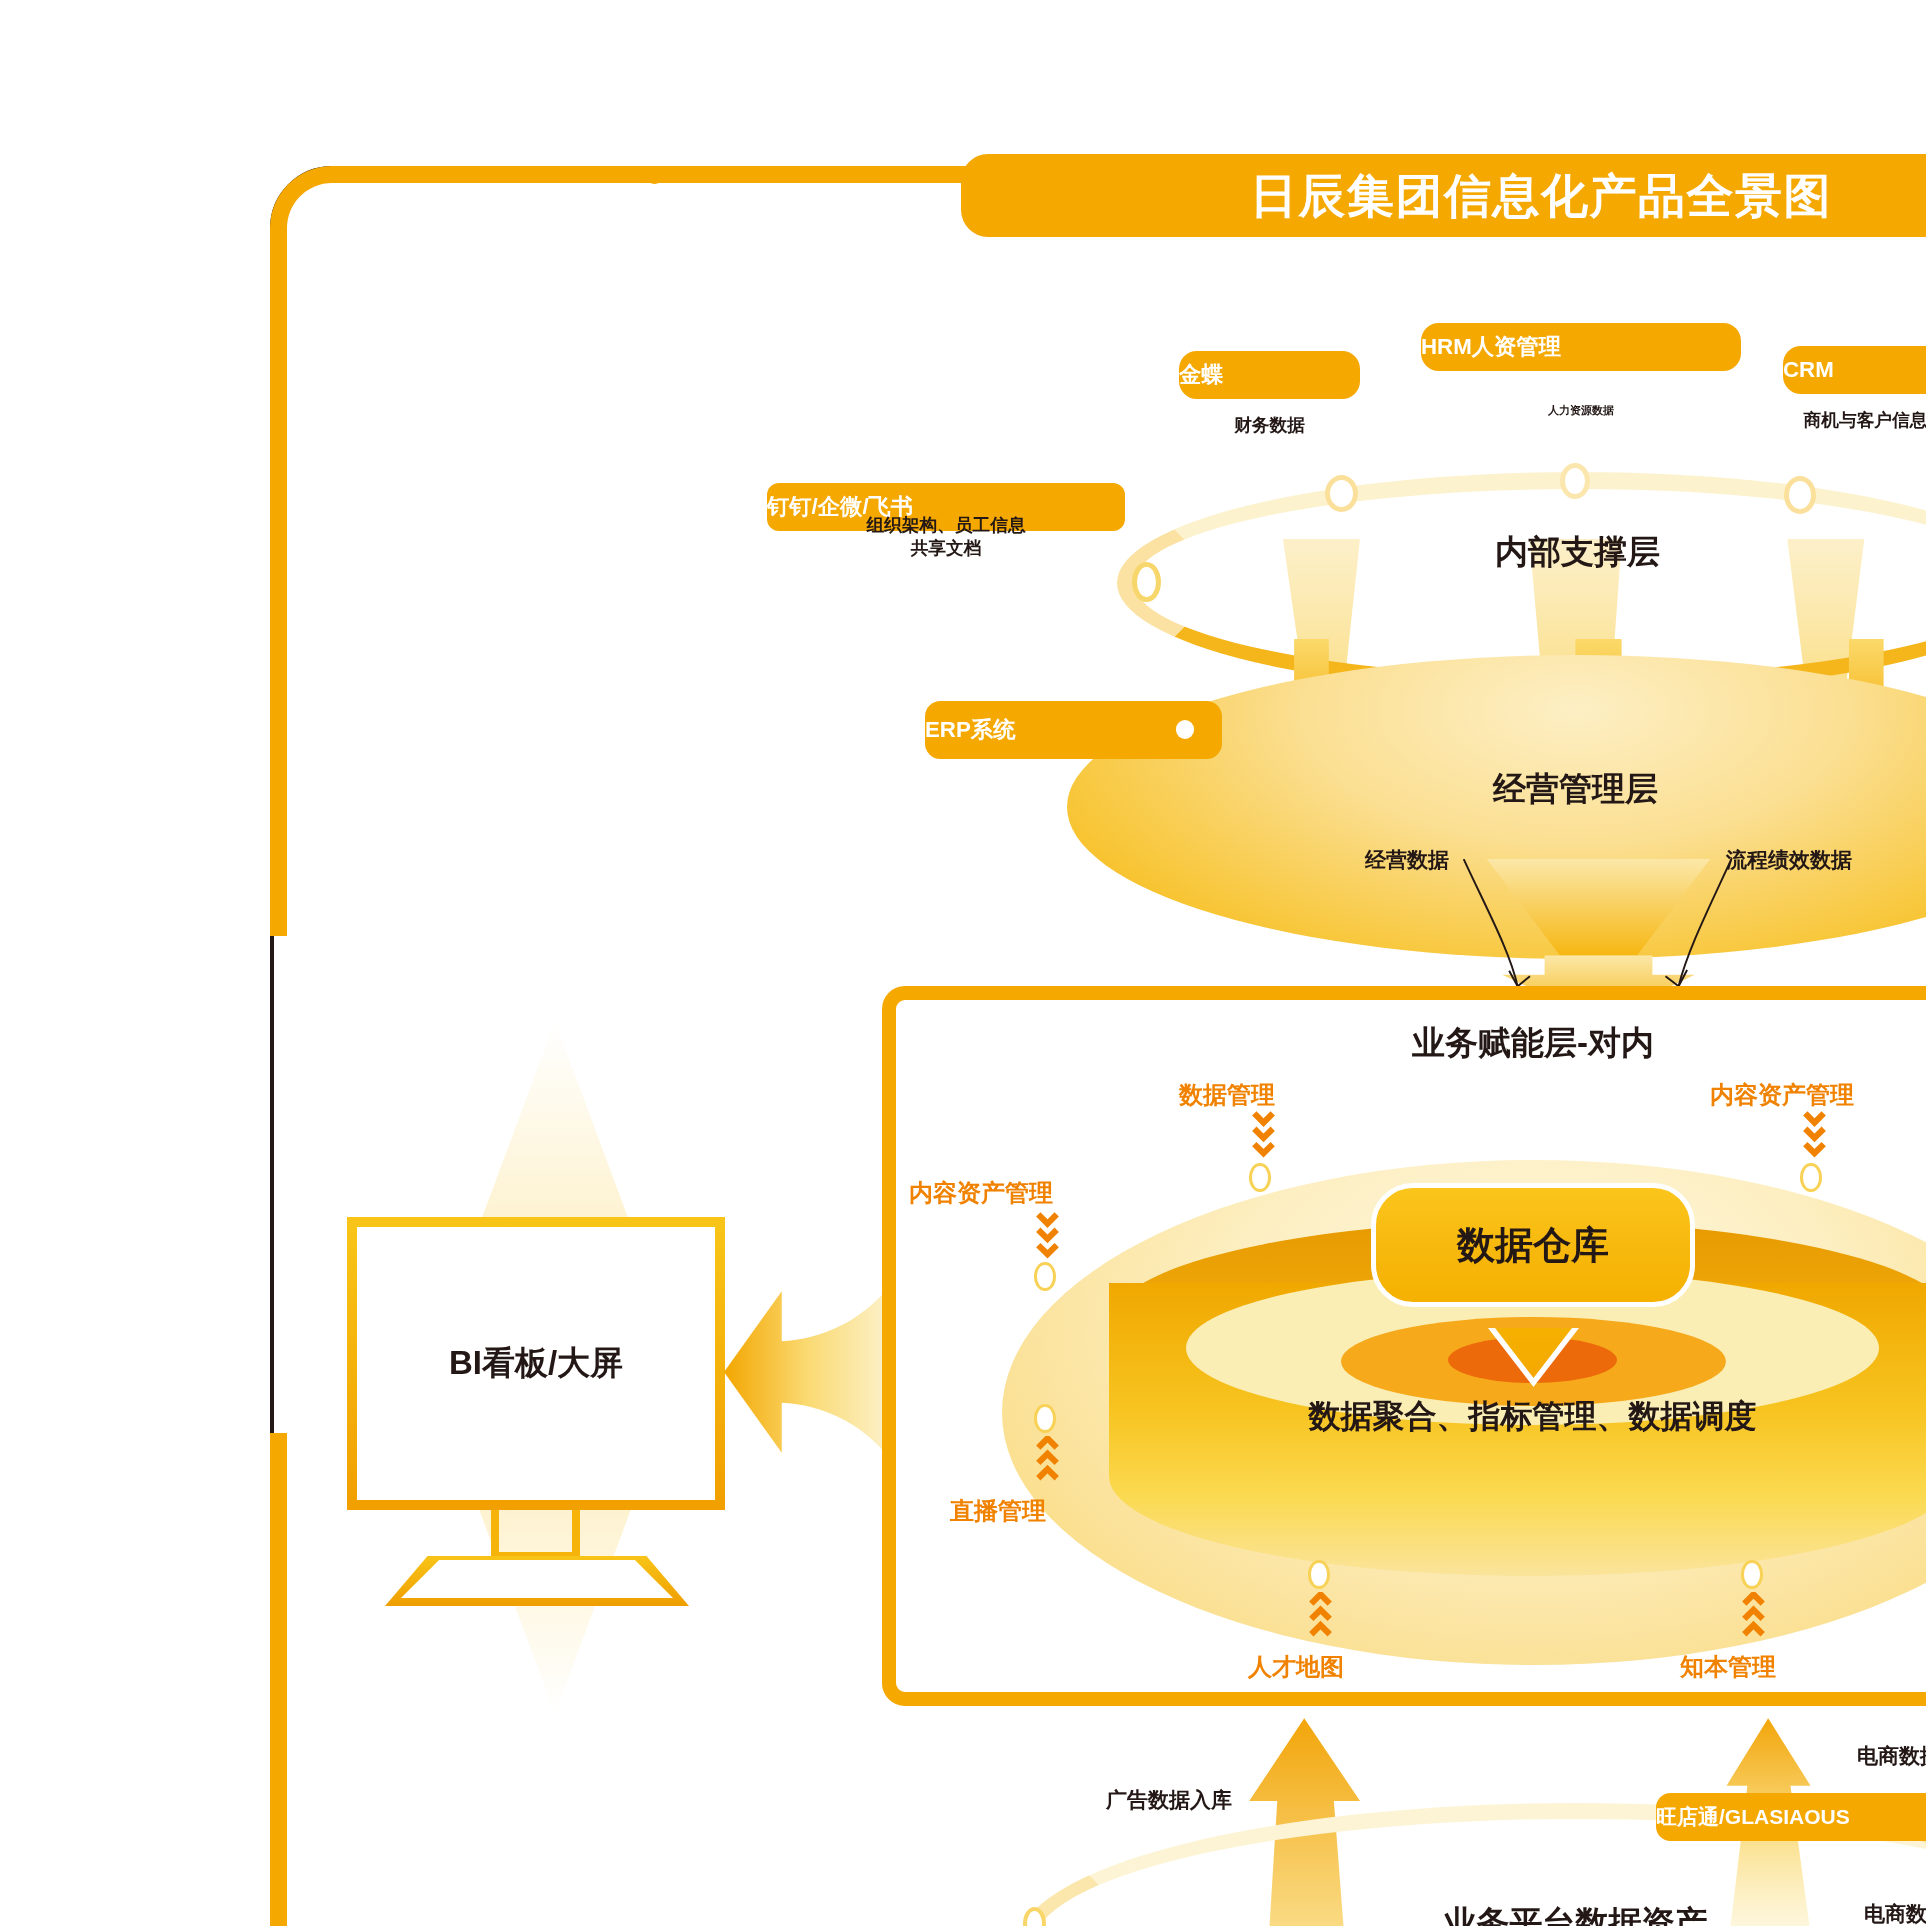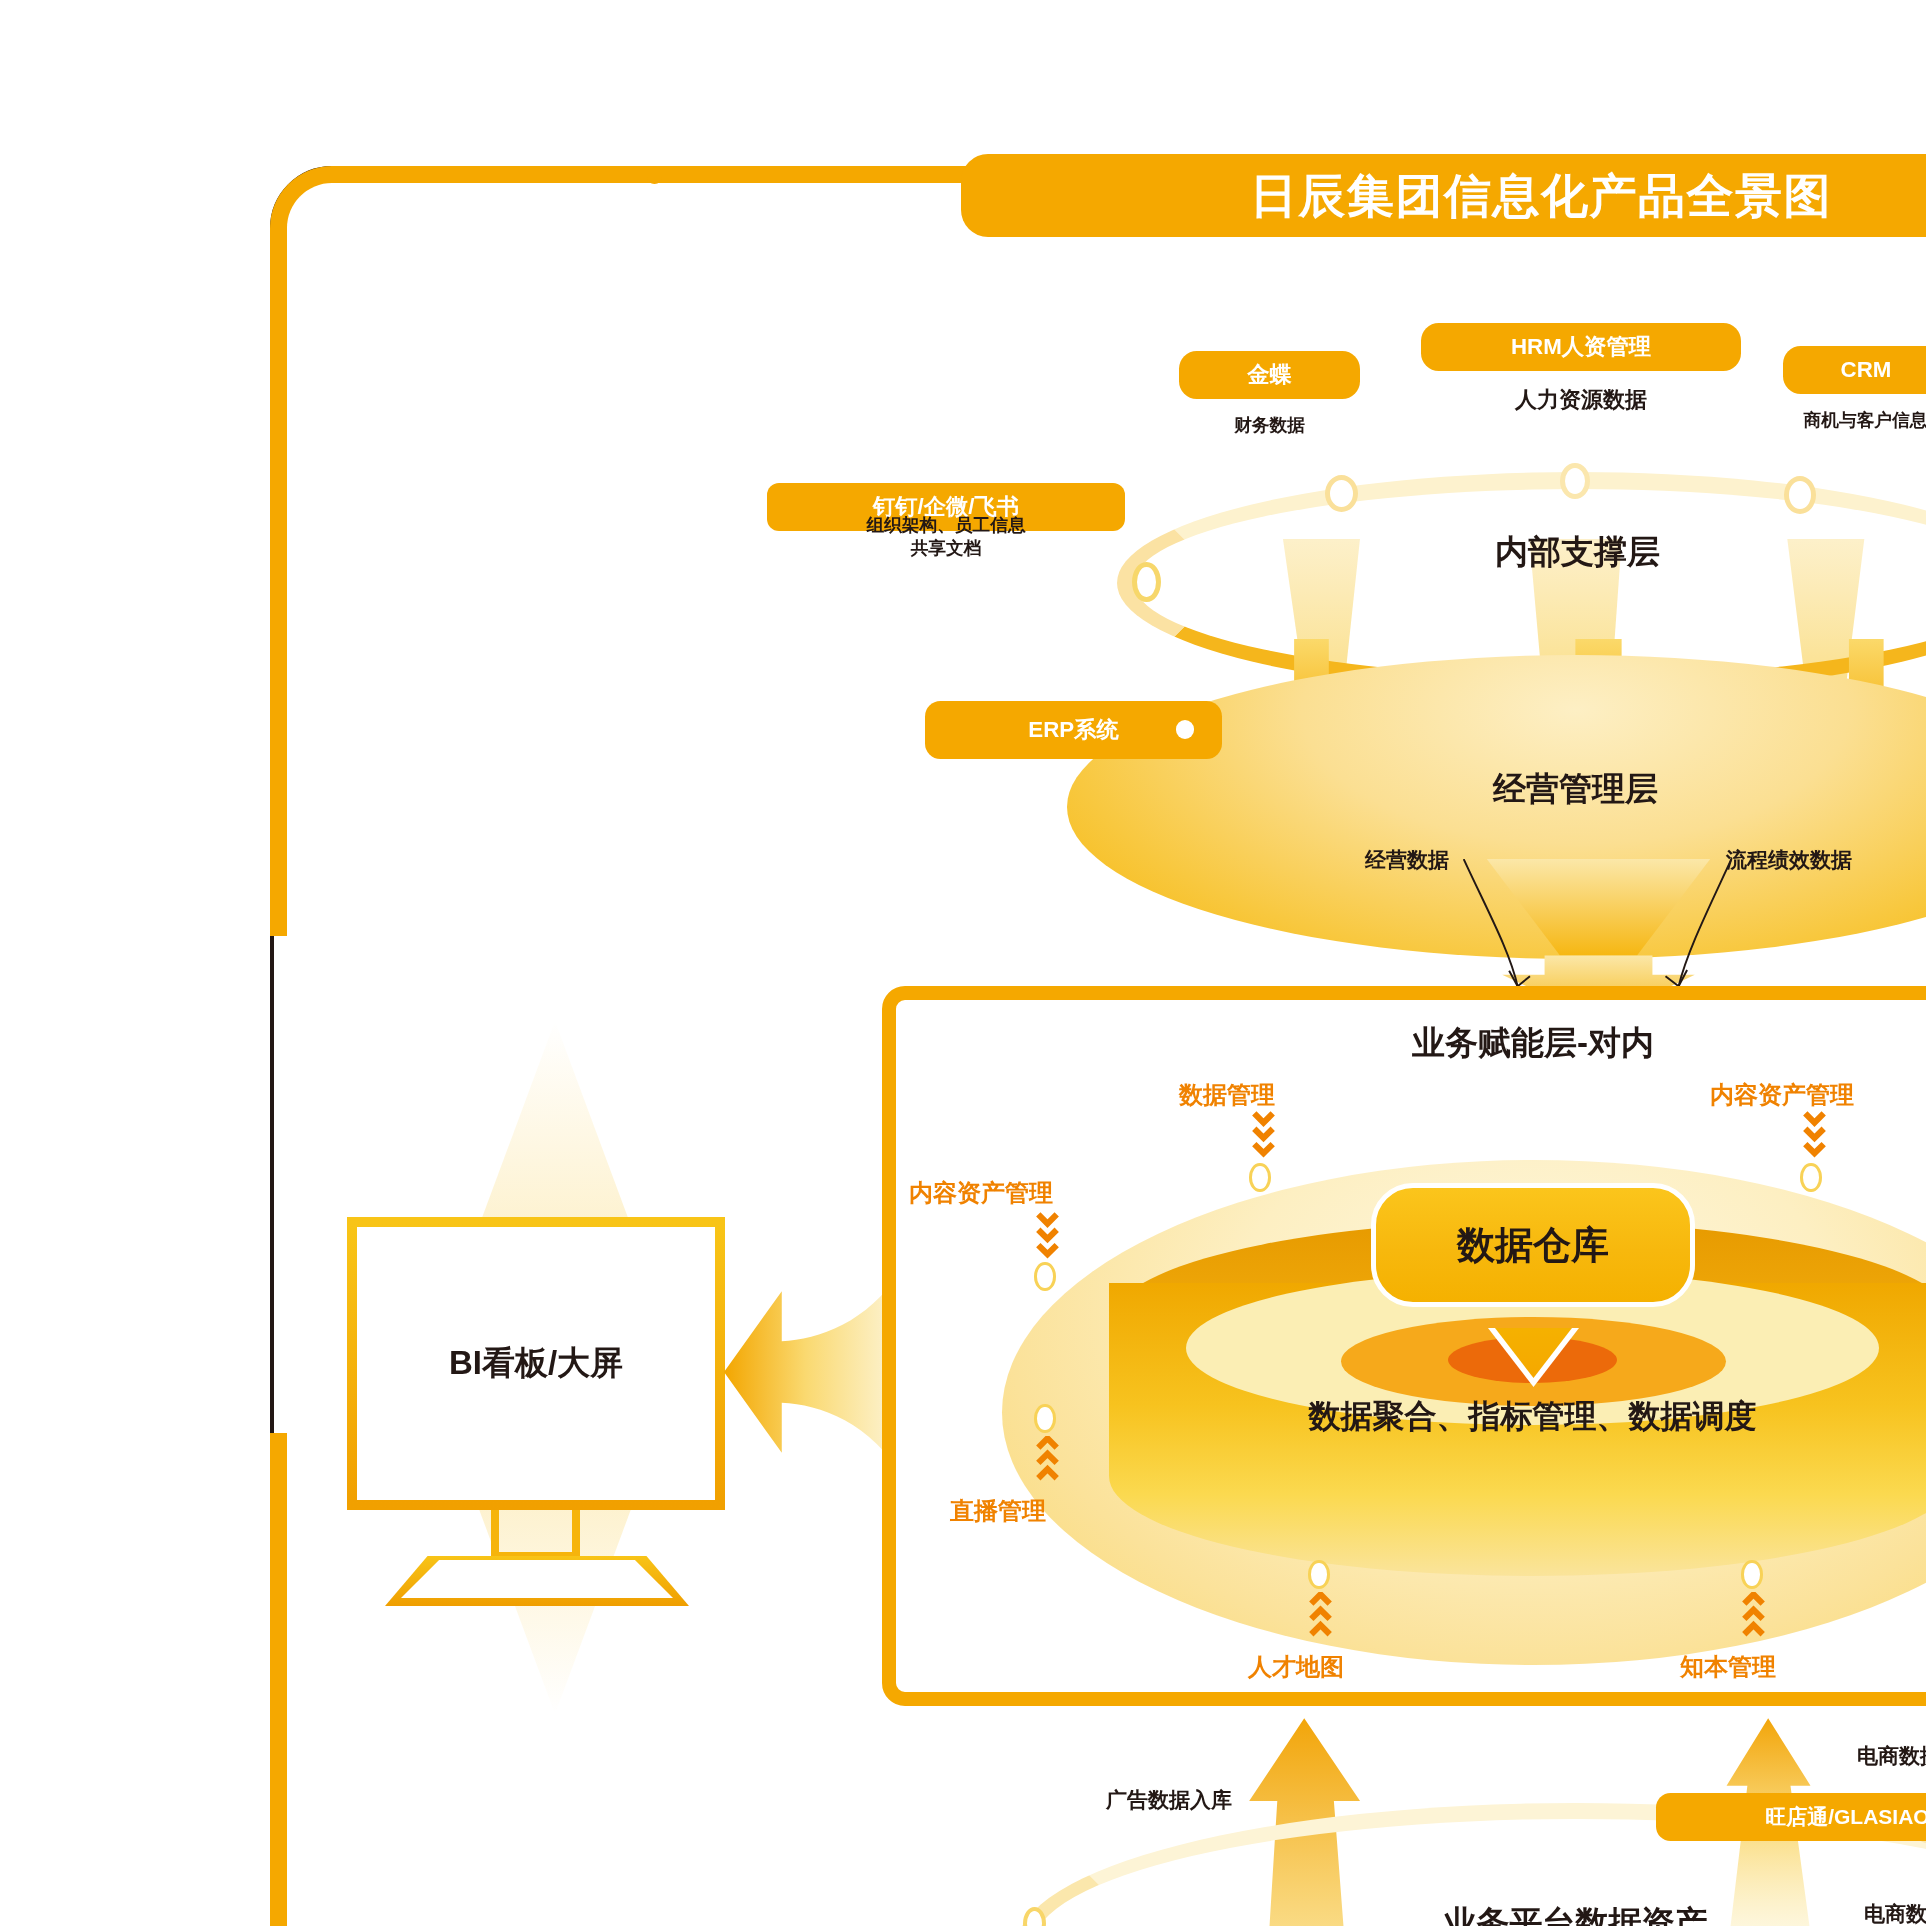--- a/index.html
+++ b/index.html
@@ -28,21 +28,21 @@
   
   #title-pill{
     position:absolute;left:961px;top:154px;width:1160px;height:83px;
     background:#F5A800;border-radius:27px;display:flex;align-items:center;justify-content:center;
   }
   #title-pill span{color:#fff;font-size:47px;font-weight:bold;letter-spacing:1.5px;line-height:1;}
 
   
   .pill{
     position:absolute;background:#F5A800;border-radius:17.7px;
-    display:flex;align-items:center;justify-content:center;color:#fff;font-weight:bold;
+    display:flex;align-items:center;color:#fff;font-weight:bold;
     white-space:nowrap;box-sizing:border-box;
   }
   .pill.lg{font-size:22.3px;}
   .pill.md{font-size:21px;}
 
   
   .cap-txt{position:absolute;color:#231815;font-weight:bold;text-align:center;white-space:nowrap;line-height:1.28;}
 
   
   .node{position:absolute;border-radius:50%;background:#fff;box-sizing:border-box;}
@@ -193,21 +193,21 @@
   <div class="cap-txt" style="left:767px;top:514px;width:358px;font-size:17.7px;">组织架构、员工信息<br>共享文档</div>
 
   <div class="pill lg" style="left:1179px;top:351px;width:181px;height:48px;">
     <span>金蝶</span>
   </div>
   <div class="cap-txt" style="left:1179px;top:414px;width:181px;font-size:17.7px;">财务数据</div>
 
   <div class="pill lg" style="left:1421px;top:323px;width:320px;height:48px;">
     <span>HRM人资管理</span>
   </div>
-  <div class="cap-txt" style="left:1421px;top:386px;width:320px;font-size:22px;">人力资源数据</div>
+  <div class="cap-txt" style="left:1421px;top:403px;width:320px;font-size:11px;">人力资源数据</div>
 
   <div class="pill lg" style="left:1783px;top:346px;width:166px;height:48px;">
     <span>CRM</span>
   </div>
   <div class="cap-txt" style="left:1744px;top:409px;width:243px;font-size:17.7px;">商机与客户信息</div>
 
   <svg class="abs" style="left:1271px;top:639px;" width="655" height="108" viewBox="0 0 1700 280">
     <defs>
       <linearGradient id="dag" x1="0" y1="0" x2="0" y2="1">
         <stop offset="0%" stop-color="#FBD96A"></stop>

